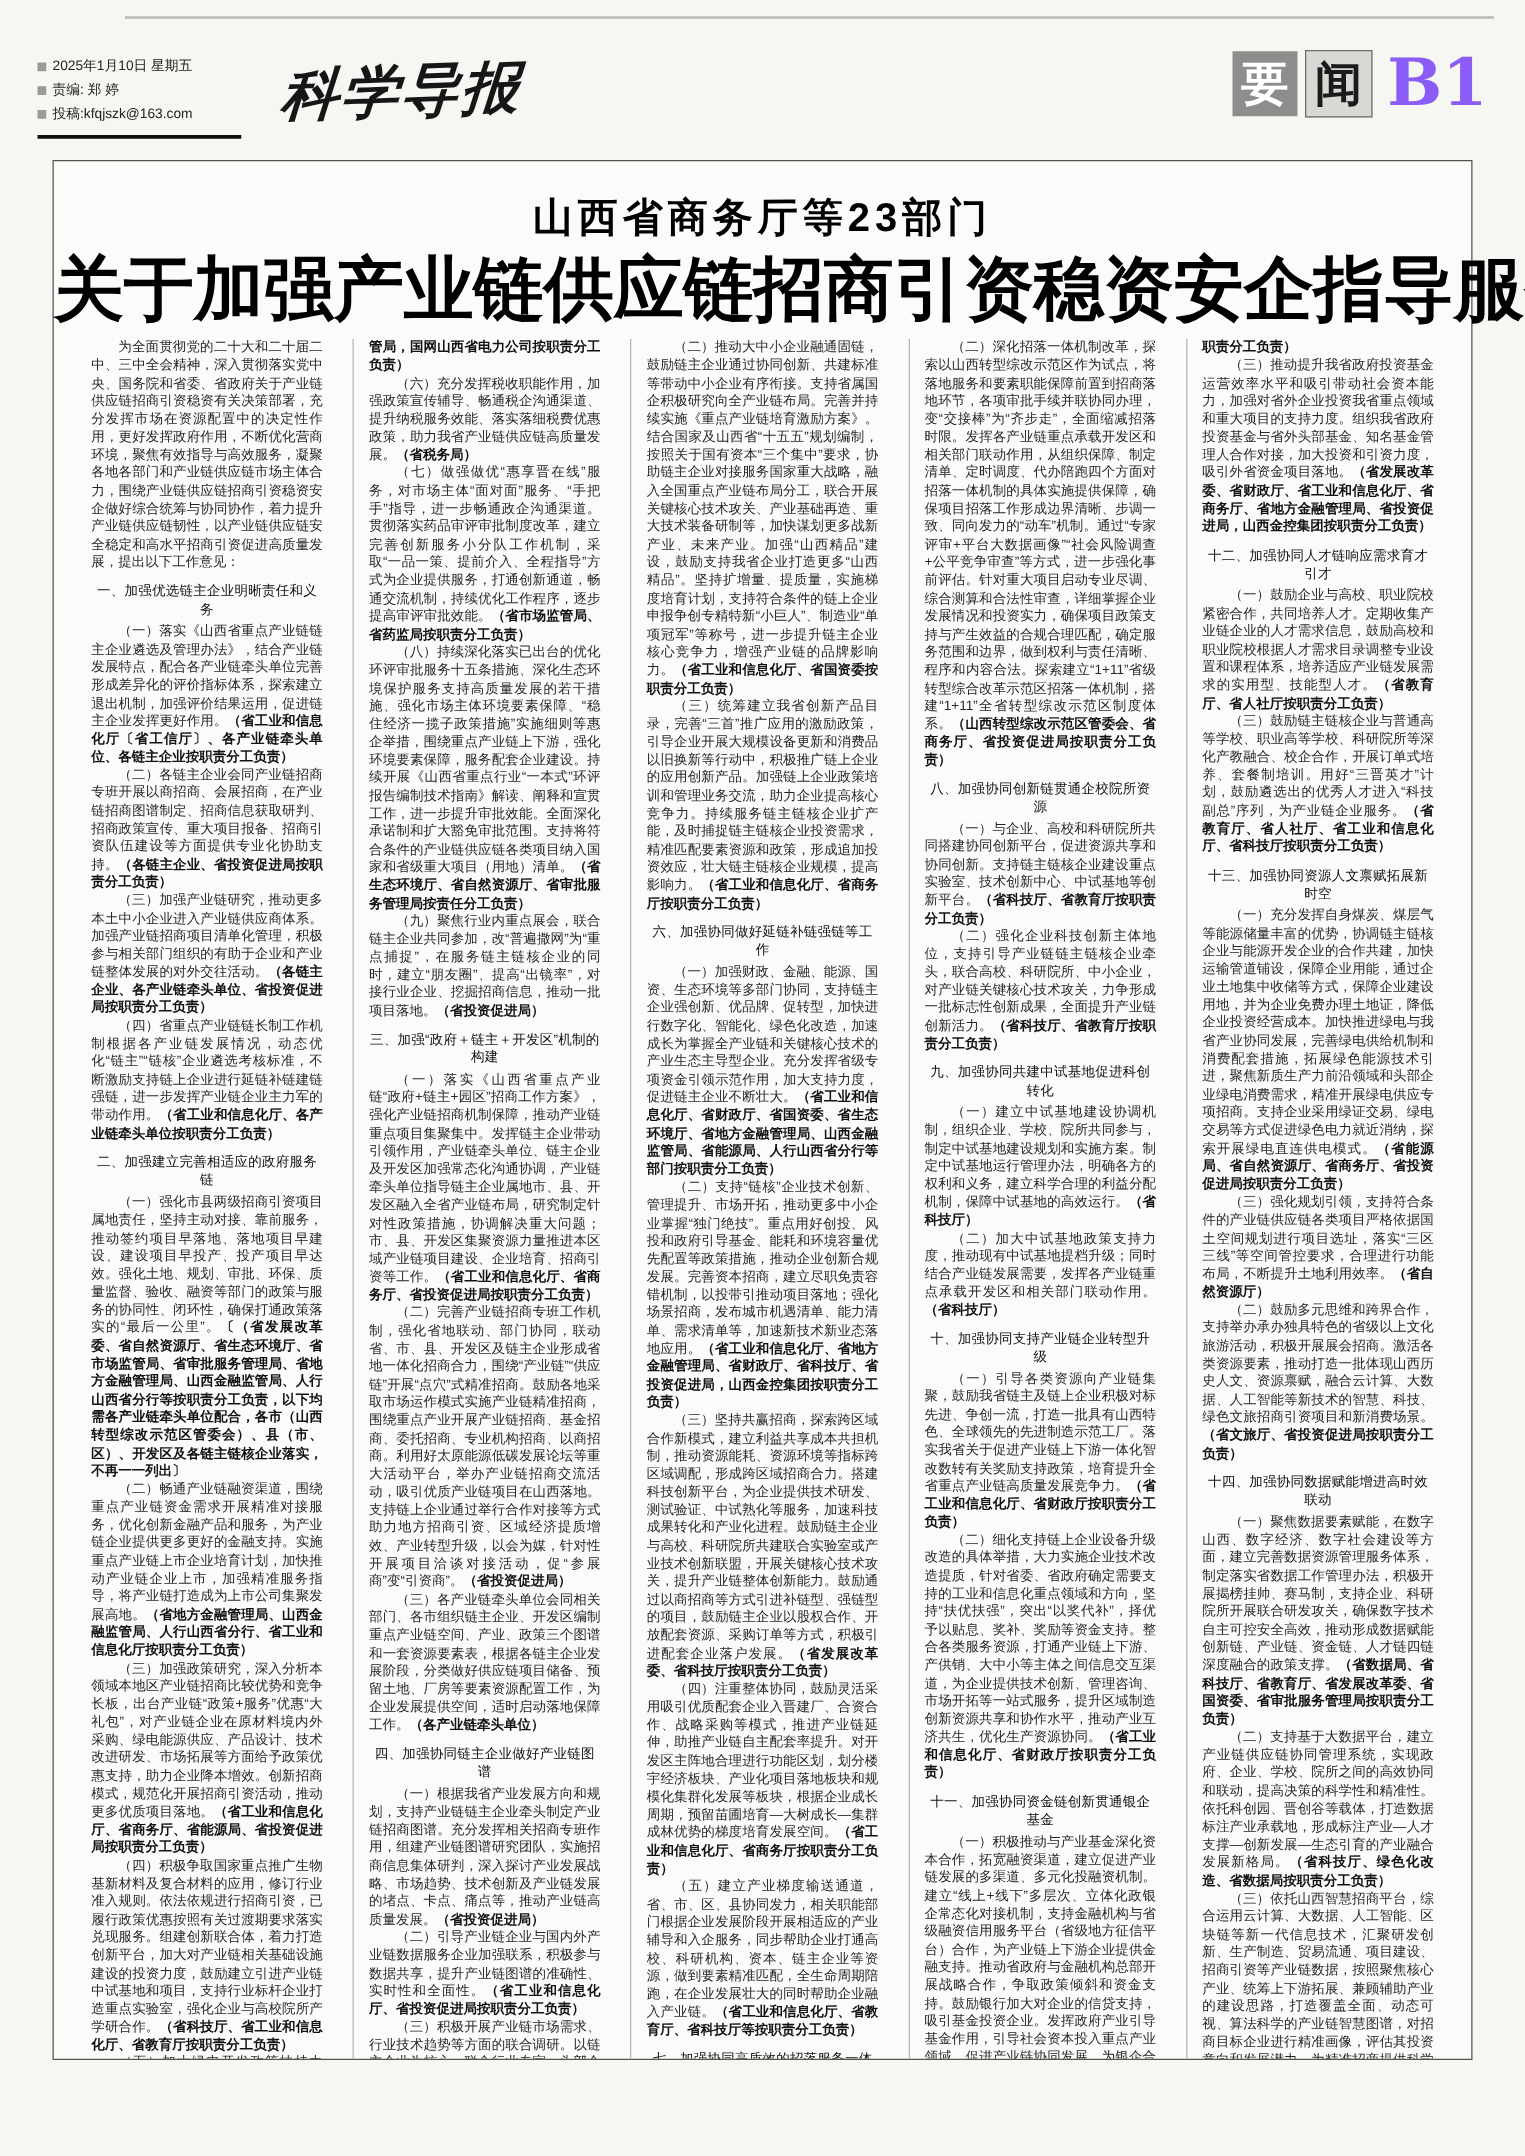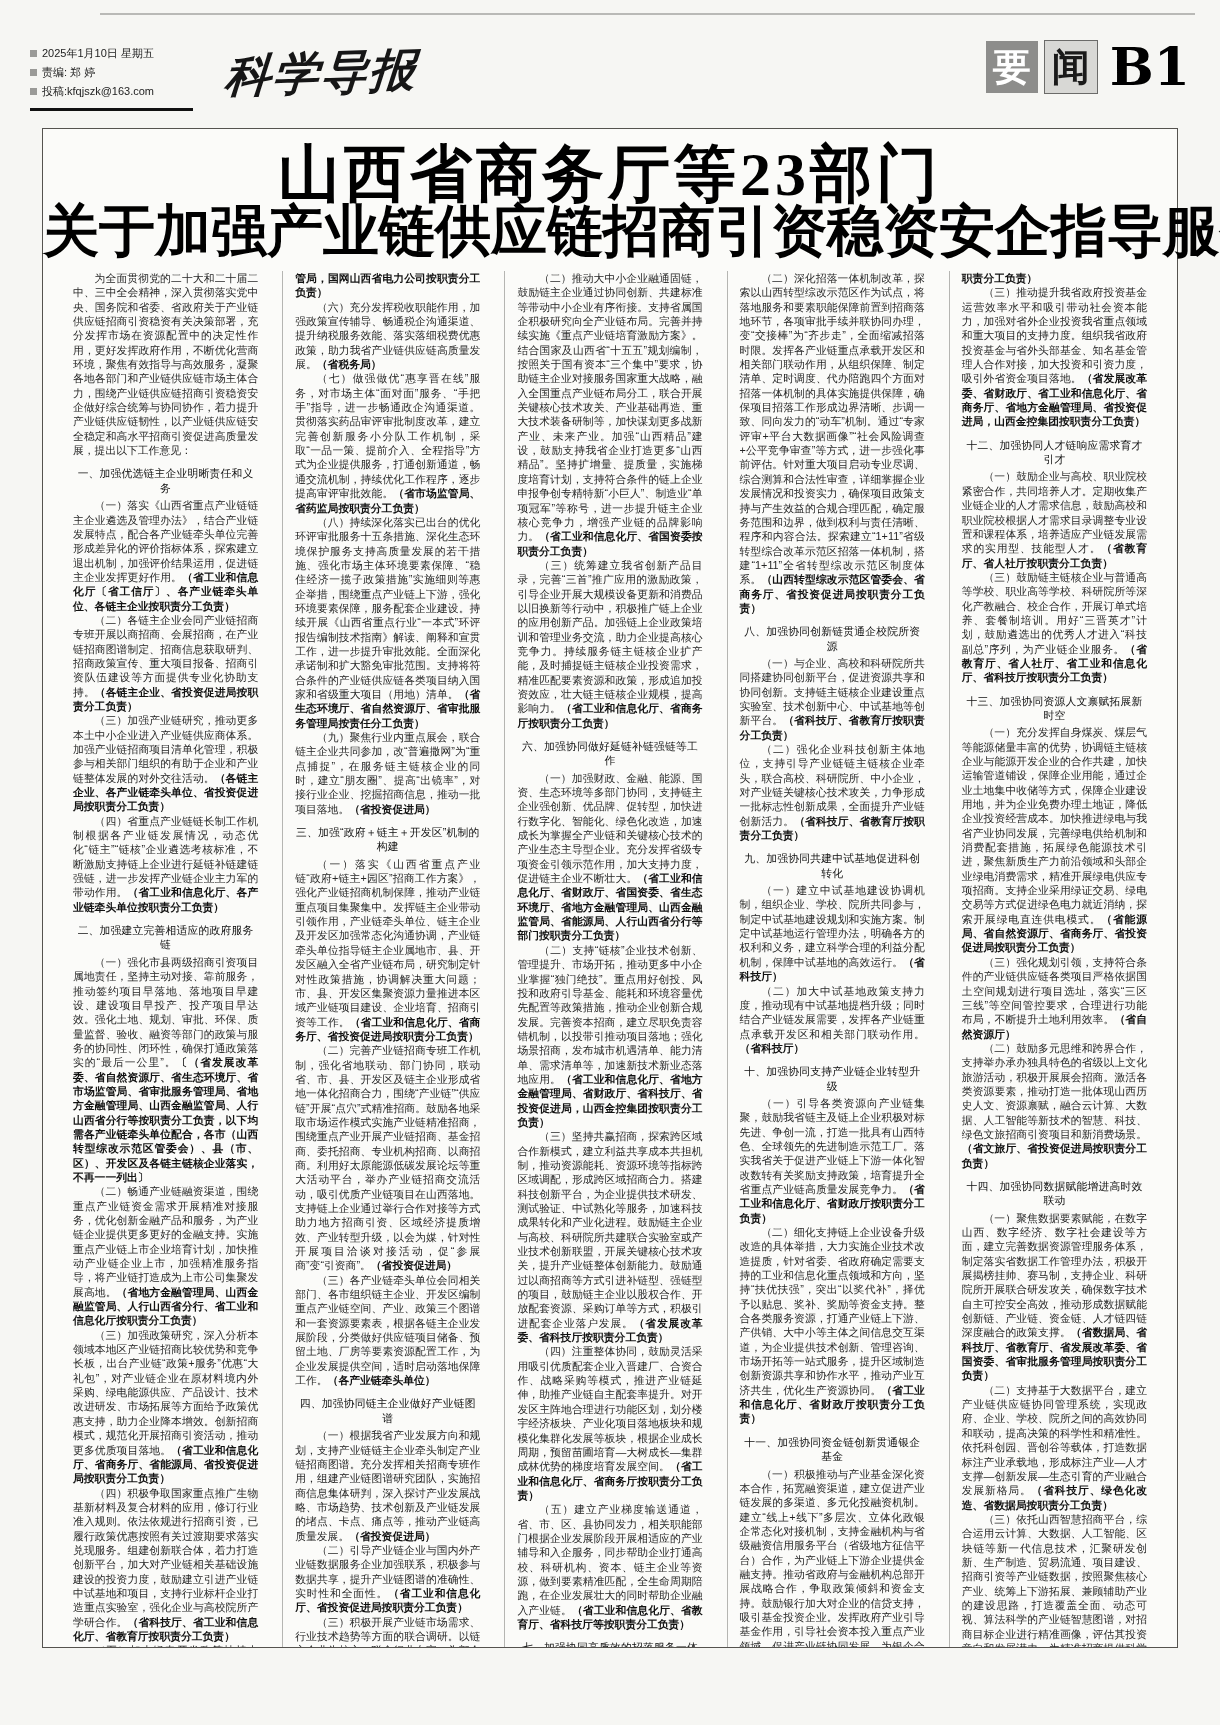--- a/index.html
+++ b/index.html
@@ -18,28 +18,28 @@
     position:absolute;left:225px;top:42px;width:230px;height:62px;
     font-family:"DejaVu Serif","Liberation Serif",serif;
     font-size:46px;font-weight:bold;font-style:italic;color:#161616;
     transform:skewX(-6deg) rotate(-2deg);letter-spacing:2px;white-space:nowrap;
   }
   .section-flag{position:absolute;right:30px;top:40px;display:flex;align-items:center;gap:6px;}
   .flag-box{width:52px;height:52px;display:flex;align-items:center;justify-content:center;
     font-size:38px;font-weight:bold;}
   .flag-box.dark{background:#8d8d8b;color:#fff;}
   .flag-box.light{background:#d8d8d5;color:#1a1a1a;border:1px solid #6b6b69;}
-  .page-no{font-family:"DejaVu Serif","Liberation Serif",serif;font-size:52px;font-weight:bold;color:#000000;line-height:52px;padding-left:6px;}
+  .page-no{font-family:"DejaVu Serif","Liberation Serif",serif;font-size:52px;font-weight:bold;color:#8b5cf6;line-height:52px;padding-left:6px;}
   
   .article-frame{
     position:absolute;left:42px;top:128px;width:1136px;height:1520px;
     border:1px solid #55534f;background:#fbfbf9;box-sizing:border-box;
   }
   .headline{margin-top:18px;text-align:center;color:#000;}
-  .headline .l1{font-size:62px;font-weight:900;letter-spacing:4px;line-height:54px;font-family:Liberation Serif, serif;}
+  .headline .l1{font-size:32px;font-weight:900;letter-spacing:4px;line-height:54px;}
   .headline .l2{font-size:56px;font-weight:900;letter-spacing:0px;line-height:52px;margin-top:4px;white-space:nowrap;}
   
   .cols{
     display:flex;gap:12px;margin:14px 18px 0 18px;height:1376px;overflow:hidden;
   }
   .col{
     flex:1 1 0;padding:0 12px;box-sizing:border-box;
     font-size:10.8px;line-height:14.35px;text-align:justify;text-justify:inter-character;
     word-break:break-all;color:#262626;
   }

